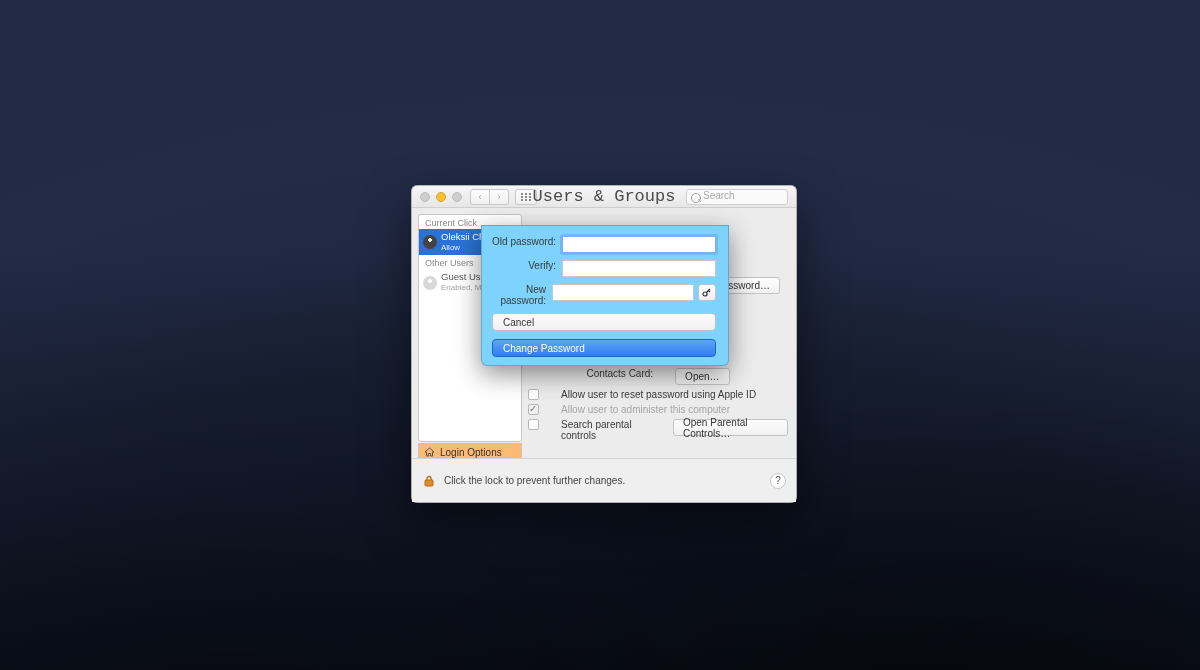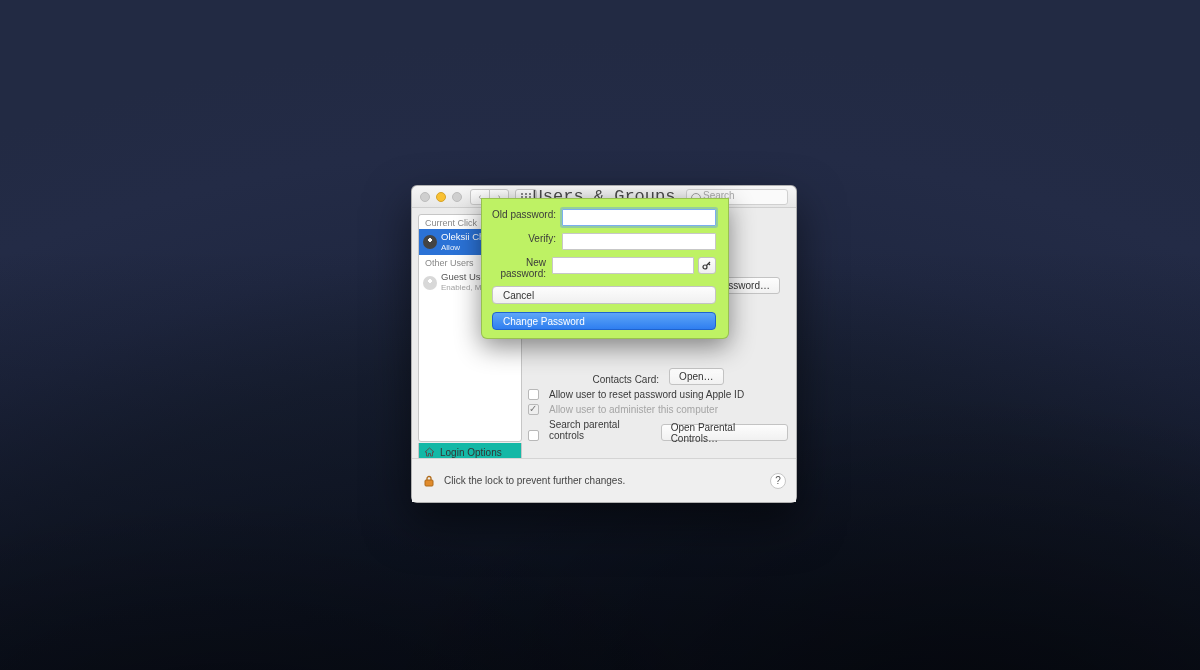--- a/index.html
+++ b/index.html
@@ -62,32 +62,32 @@
   }
   .sb-sec{padding:3px 6px 1px;color:#888;font-size:9px;}
   .sb-item{display:flex;align-items:center;padding:3px 4px;gap:4px;}
   .sb-item.sel{background:#2b72d6;color:#fff;}
   .avatar{width:14px;height:14px;border-radius:50%;background:#444 radial-gradient(circle at 50% 35%, #fff 2px, transparent 2px);flex:none;}
   .avatar.gray{background:#d8d8d8 radial-gradient(circle at 50% 35%, #fff 2px, transparent 2px);}
   .sb-txt{line-height:1.05;overflow:hidden;white-space:nowrap;}
   .sb-txt .sub{font-size:8px;opacity:.9;}
   .login-opt{
     position:absolute;left:6px;top:235px;width:104px;height:19px;border:1px solid #c6c6c6;border-top:none;
-    background:#14b8a6;display:flex;align-items:center;gap:5px;padding:0 5px;font-size:10px;
+    background:#fdba74;display:flex;align-items:center;gap:5px;padding:0 5px;font-size:10px;
   }
   .home-icon{width:11px;height:11px;display:inline-block;}
   .addremove{
     position:absolute;left:6px;top:254px;width:104px;height:15px;border:1px solid #c6c6c6;border-top:none;
     background:#f4f4f4;display:flex;align-items:center;border-radius:0 0 3px 3px;
   }
   .ar-btn{width:18px;height:100%;display:flex;align-items:center;justify-content:center;border-right:1px solid #dcdcdc;font-size:11px;color:#666;}
   .ar-btn.dis{color:#c3c3c3;}
   
   .content{position:absolute;left:116px;right:8px;top:6px;bottom:30px;font-size:10px;color:#333;}
-  .row{display:flex;align-items:flex-end;gap:10px;margin:4px 0;}
+  .row{display:flex;align-items:flex-start;gap:22px;margin:4px 0;}
   .row.center{justify-content:center;}
   .chk{width:11px;height:11px;border:1px solid #b8b8b8;border-radius:2px;background:#fff;flex:none;position:relative;}
   .chk.on::after{content:"✓";position:absolute;left:0;top:-2px;font-size:10px;color:#7a7a7a;}
   .chk.dis{background:#efefef;}
   .lbl{color:#3a3a3a;}
   .lbl.dis{color:#a5a5a5;}
   .macbtn{
     height:17px;padding:0 9px;border:1px solid #c3c3c3;border-radius:3px;background:linear-gradient(#fdfdfd,#f1f1f1);
     font-size:10px;color:#333;display:inline-flex;align-items:center;
   }
@@ -97,22 +97,22 @@
     position:absolute;left:0;right:0;bottom:0;height:44px;border-top:1px solid #d4d4d4;
     background:#efefef;display:flex;align-items:center;padding:0 10px;gap:8px;
   }
   .lockwrap{width:14px;height:14px;}
   .helpbtn{
     margin-left:auto;width:16px;height:16px;border:1px solid #c7c7c7;border-radius:50%;
     display:flex;align-items:center;justify-content:center;font-size:10px;color:#555;background:#fff;
   }
   
   .sheet{
-    position:absolute; left:481px; top:198px; width:248px; height:141px;
-    background:#bef264;border:1px solid rgba(0,0,0,.2);border-radius:0 0 6px 6px;
+    position:absolute; left:481px; top:225px; width:248px; height:141px;
+    background:#7dd3fc;border:1px solid rgba(0,0,0,.2);border-radius:0 0 6px 6px;
     box-shadow:0 8px 26px rgba(0,0,0,.45);padding:10px 12px 10px 10px;font-size:10px;color:#3a3a3a;
   }
   .sheet .srow{display:flex;align-items:flex-start;margin-bottom:7px;}
   .sheet .slbl{width:70px;text-align:right;padding-right:6px;font-size:10px;line-height:1.1;}
   .sheet .slbl .sub{font-size:8.5px;color:#666;}
   .sheet input[type=password], .sheet input[type=text]{
     flex:1;height:17px;border:1px solid #c7c7c7;background:#fff;font-size:10px;padding:0 4px;border-radius:1px;
   }
   .sheet .srow.first input{border:1px solid #7aaef0;box-shadow:0 0 0 2px rgba(88,151,240,.4);}
   .keybtn{

